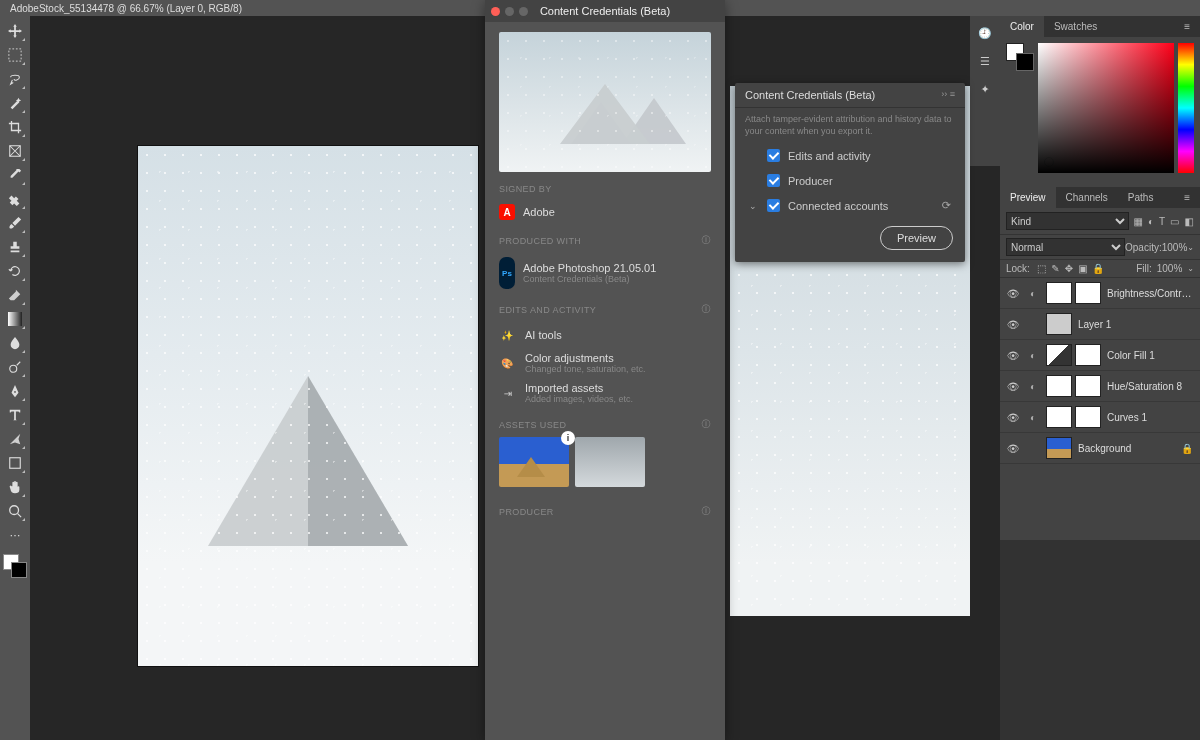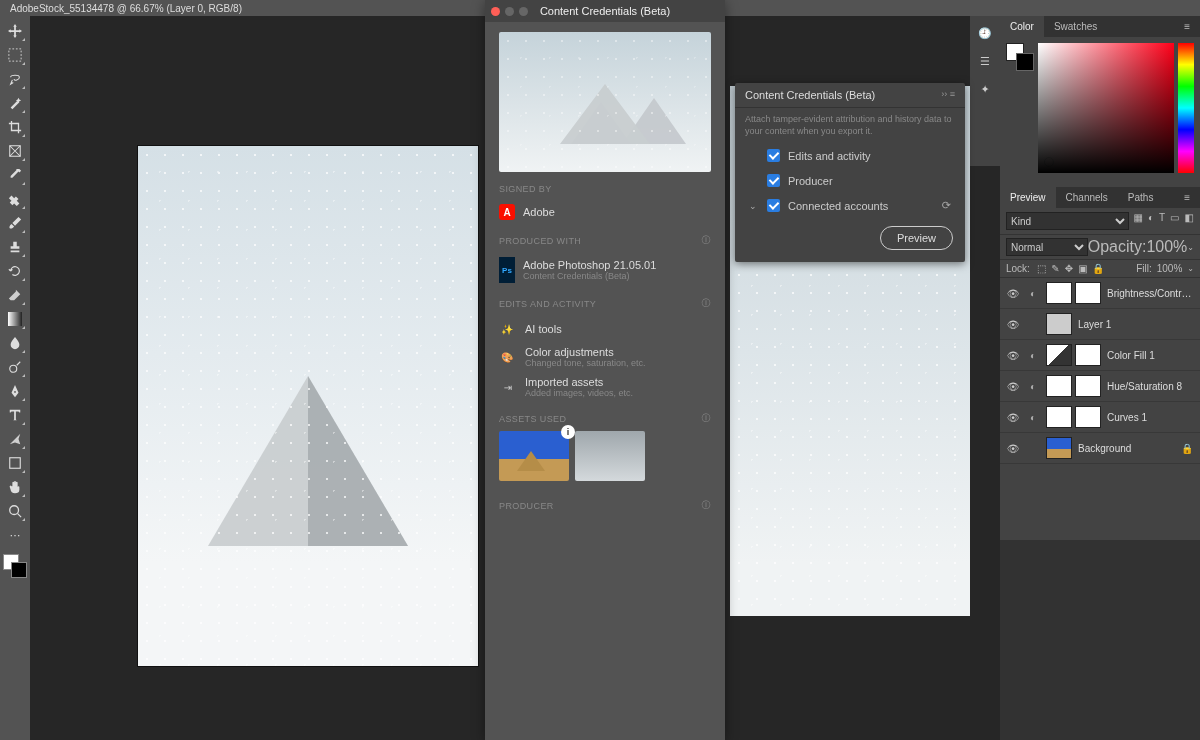--- a/index.html
+++ b/index.html
@@ -35,21 +35,21 @@
 .preview-img { width: 100%; height: 140px; background: linear-gradient(180deg, #c5d3da, #f0f3f4); margin-bottom: 12px; position: relative; border-radius: 2px; }
 .preview-img .mini-pyr { position: absolute; bottom: 28px; left: 50%; transform: translateX(-50%); width: 0; height: 0; border-left: 45px solid transparent; border-right: 45px solid transparent; border-bottom: 60px solid rgba(200,205,208,.95); }
 .preview-img .mini-pyr2 { position: absolute; bottom: 28px; left: 34%; width: 0; height: 0; border-left: 30px solid transparent; border-right: 30px solid transparent; border-bottom: 42px solid rgba(190,196,200,.9); }
 .preview-img .mini-pyr3 { position: absolute; bottom: 28px; left: 58%; width: 0; height: 0; border-left: 32px solid transparent; border-right: 32px solid transparent; border-bottom: 46px solid rgba(195,200,204,.9); }
 .sect-label { font-size: 9px; color: #888; text-transform: uppercase; letter-spacing: .4px; margin: 10px 0 6px; display: flex; justify-content: space-between; align-items: center; }
 .sect-row { display: flex; align-items: center; gap: 8px; padding: 4px 0; }
 .sect-row .ic { width: 18px; height: 18px; display:flex; align-items:center; justify-content:center; color:#ccc; flex-shrink:0; }
 .sect-row .txt .t1 { font-size: 11px; color: #ddd; }
 .sect-row .txt .t2 { font-size: 9px; color: #888; }
 .adobe-badge { width: 16px; height: 16px; background: #fa0f00; border-radius: 3px; display:inline-flex; align-items:center; justify-content:center; color:#fff; font-size:10px; font-weight:bold; }
-.ps-badge { width: 16px; height: 26px; background: #001e36; border-radius: 0; display:inline-flex; align-items:center; justify-content:center; color:#31a8ff; font-size:8px; font-weight:bold; }
+.ps-badge { width: 16px; height: 32px; background: #001e36; border-radius: 7px; display:inline-flex; align-items:center; justify-content:center; color:#31a8ff; font-size:8px; font-weight:bold; }
 .assets { display: flex; gap: 6px; margin-top: 4px; }
 .asset { width: 70px; height: 50px; border-radius: 2px; position: relative; }
 .asset.a1 { background: linear-gradient(180deg, #2a5fd0 55%, #c49a55 55%); }
 .asset.a1::after { content:''; position:absolute; bottom:10px; left:18px; width:0; height:0; border-left:14px solid transparent; border-right:14px solid transparent; border-bottom:20px solid #b58d48; }
 .asset.a2 { background: linear-gradient(180deg,#9fa7ac,#d4d9dc); }
 .asset .badge-i { position: absolute; top:-6px; right:-6px; width:14px; height:14px; border-radius:50%; background:#fff; color:#333; font-size:9px; font-weight:bold; display:flex; align-items:center; justify-content:center; }
 
 
 .flyout { position: absolute; left: 735px; top: 83px; width: 230px; background: #434343; z-index: 25; box-shadow: 0 2px 8px rgba(0,0,0,.5); border-radius: 2px; padding-bottom: 12px; }
 .fly-title { padding: 6px 10px; font-size: 11px; color: #ddd; display:flex; justify-content:space-between; border-bottom:1px solid #333; }
@@ -74,28 +74,28 @@
 .color-panel { height: 150px; position: relative; padding: 6px; }
 .swatch-pair { position:absolute; left:6px; top:6px; width:28px; height:28px; }
 .swatch-pair .fg { position:absolute; top:0; left:0; width:18px; height:18px; background:#fff; border:1px solid #222; }
 .swatch-pair .bg { position:absolute; bottom:0; right:0; width:18px; height:18px; background:#000; border:1px solid #666; }
 .color-field { position:absolute; left:38px; top:6px; right:26px; height:130px; background: linear-gradient(to right, #fff, #ff0019); }
 .color-field::after { content:''; position:absolute; inset:0; background:linear-gradient(to top, #000, transparent); }
 .color-field .ring { position:absolute; left:6px; bottom:6px; width:10px; height:10px; border:1.5px solid #ccc; border-radius:50%; }
 .hue { position:absolute; right:6px; top:6px; width:16px; height:130px; background: linear-gradient(180deg, #f00, #ff0, #0f0, #0ff, #00f, #f0f, #f00); }
 
 .layers-panel { flex:1; display:flex; flex-direction:column; font-size:10px; background:#434343; }
-.lp-ctrl { display:flex; gap:4px; padding:4px 6px; border-bottom:1px solid #333; }
+.lp-ctrl { display:flex; align-items:center; gap:4px; padding:4px 6px; border-bottom:1px solid #333; }
 .lp-ctrl select, .lp-ctrl input { background:#323232; border:1px solid #222; color:#ccc; font-size:10px; height:18px; }
 .lp-ctrl .drop { flex:1; }
 .lp-ctrl .icons { display:flex; gap:5px; color:#bbb; }
 .lp-ctrl .icons span { cursor:pointer; }
 .lp-row2 { display:flex; align-items:center; padding:3px 6px; border-bottom:1px solid #333; color:#bbb; }
 .lp-row2 select { background:#323232; border:1px solid #222; color:#ccc; font-size:10px; flex:1; height:18px; }
-.lp-row2 .pct { font-size:16px; }
+.lp-row2 .pct { font-size:10px; }
 .lp-lock { display:flex; align-items:center; gap:5px; padding:3px 6px; border-bottom:1px solid #333; color:#bbb; }
 .lp-lock span.lbl { margin-right:2px; }
 .lp-lock .ic { cursor:pointer; }
 .layer { display:flex; align-items:center; padding:4px 6px; gap:6px; border-bottom:1px solid #383838; }
 .layer .eye { width:14px; text-align:center; color:#ccc; cursor:pointer; }
 .layer .adj { width:14px; text-align:center; color:#aaa; }
 .layer .thumb { width:26px; height:22px; background:#fff; border:1px solid #222; display:flex; align-items:center; justify-content:center; }
 .layer .mask { width:26px; height:22px; background:#fff; border:1px solid #222; margin-left:-3px; }
 .layer .name { flex:1; white-space:nowrap; overflow:hidden; text-overflow:ellipsis; color:#ddd; }
 .layer .lock { color:#bbb; }

